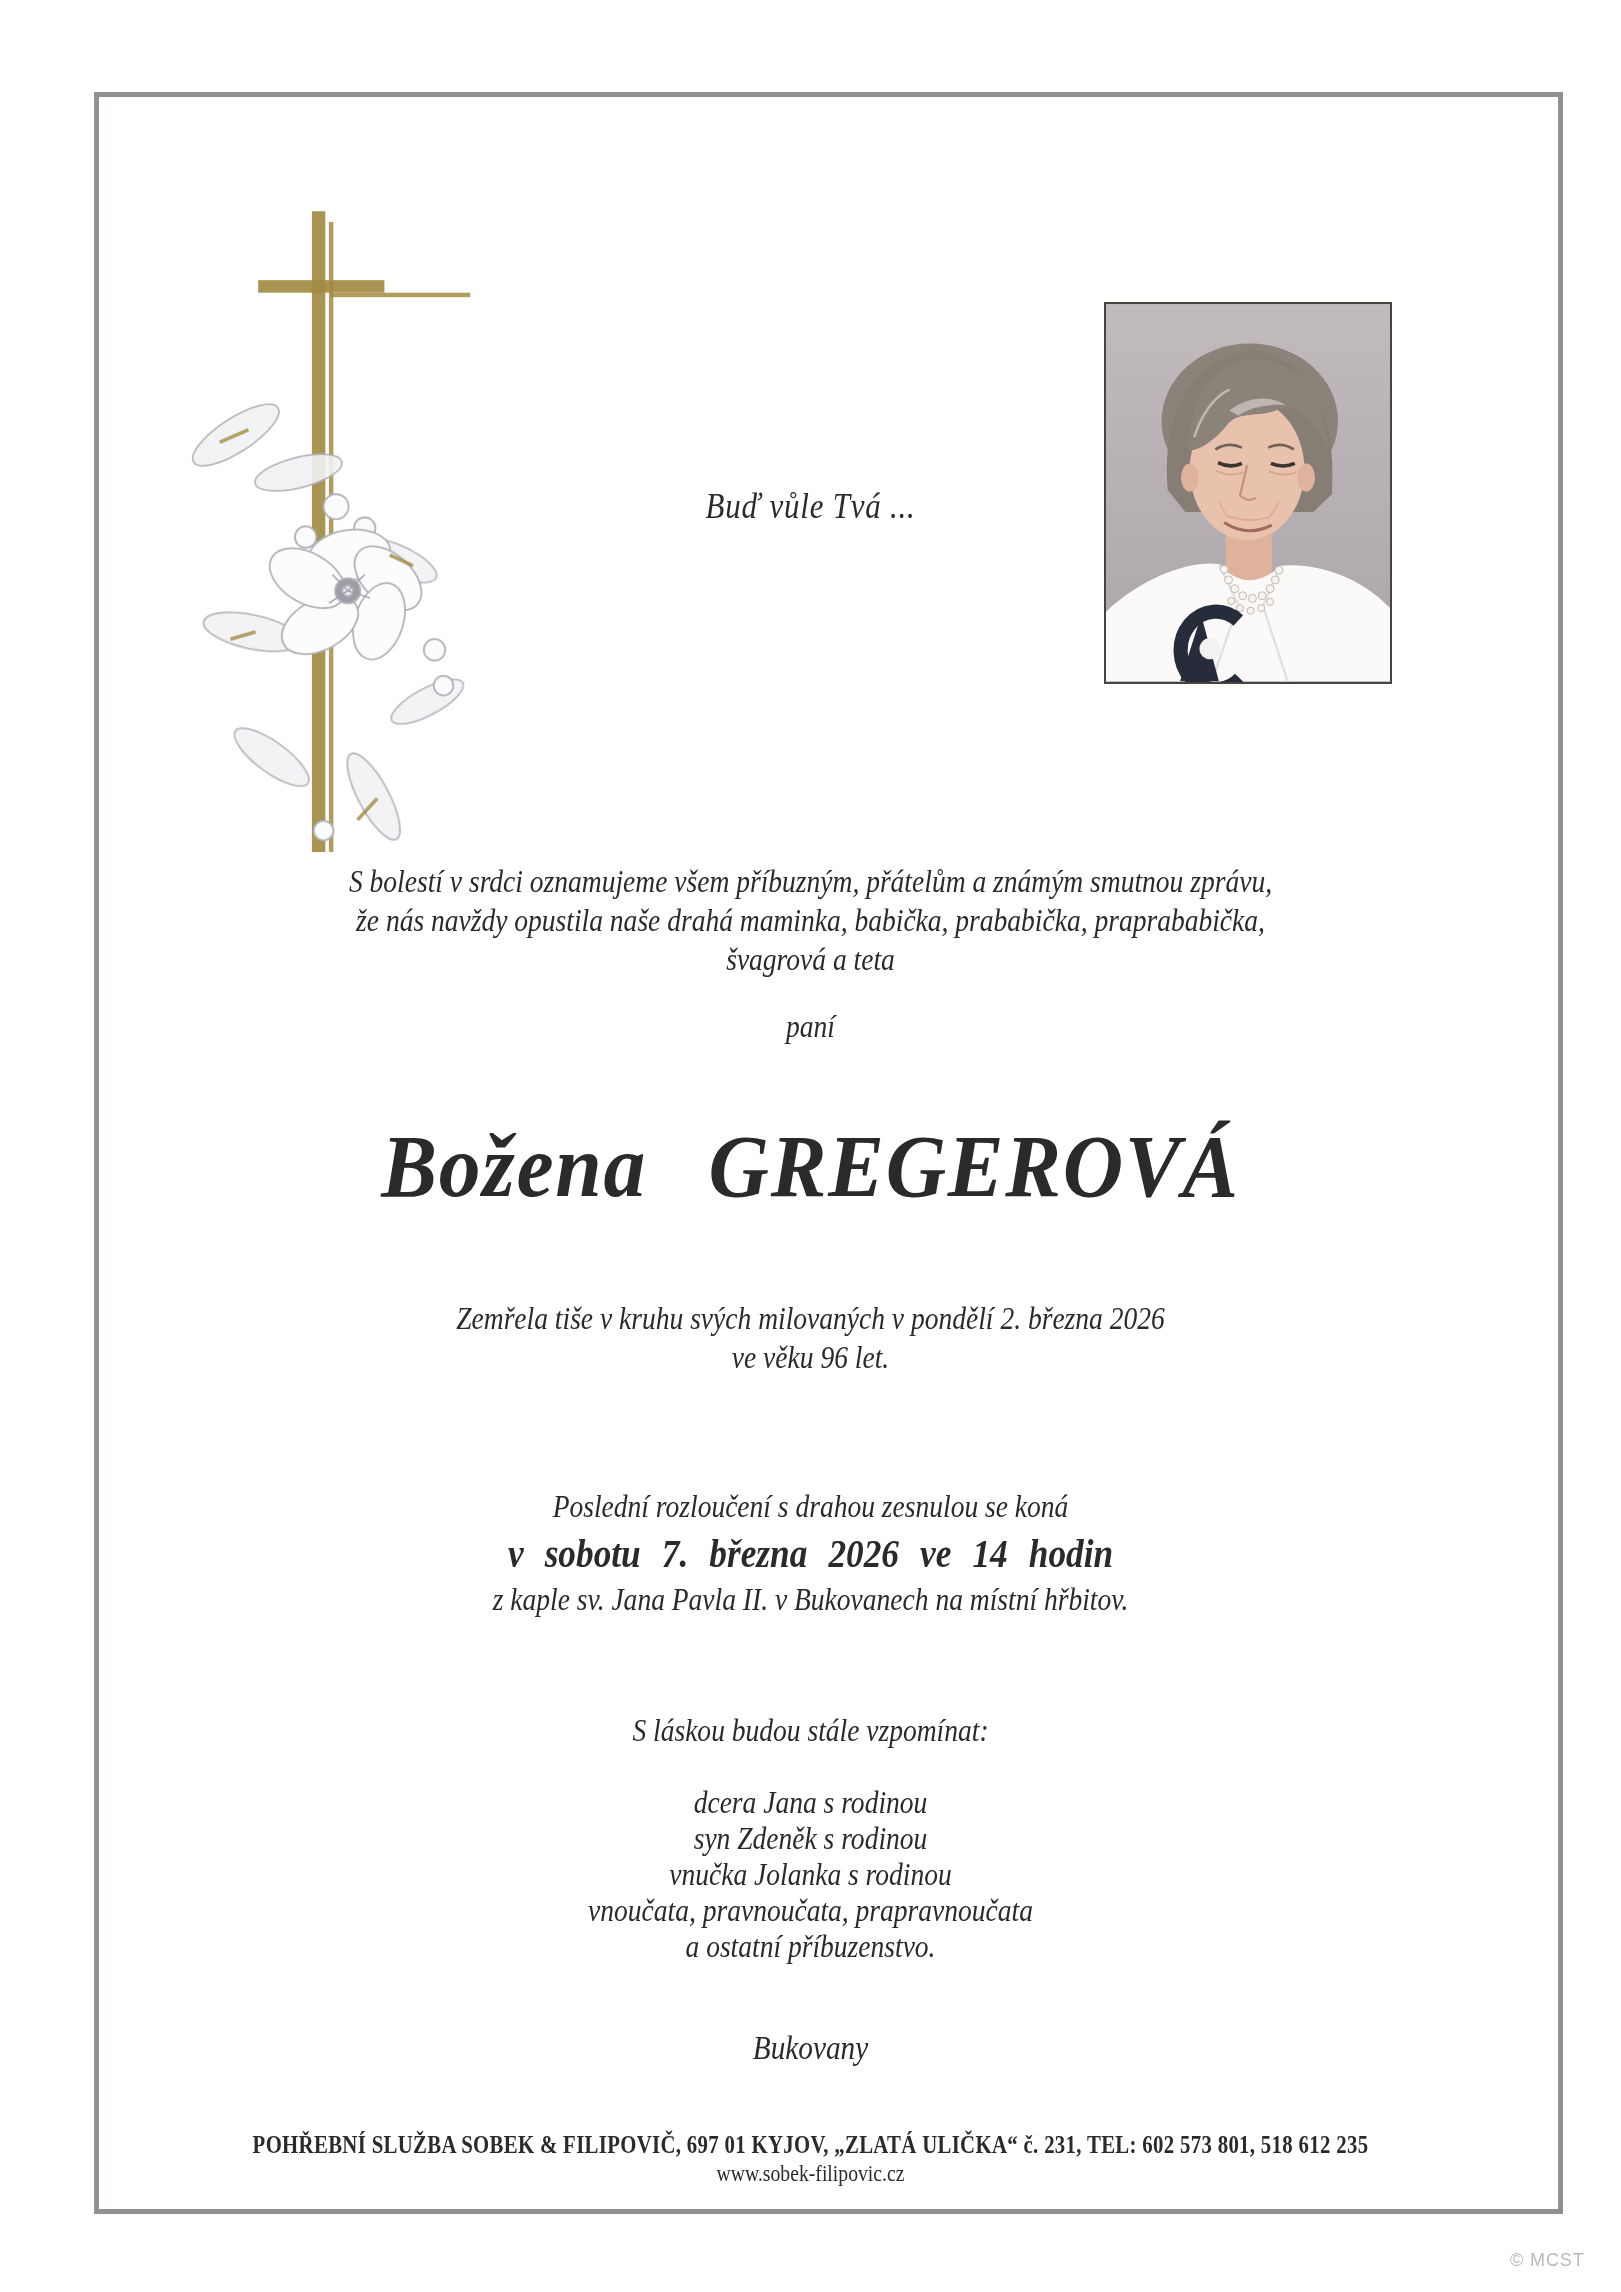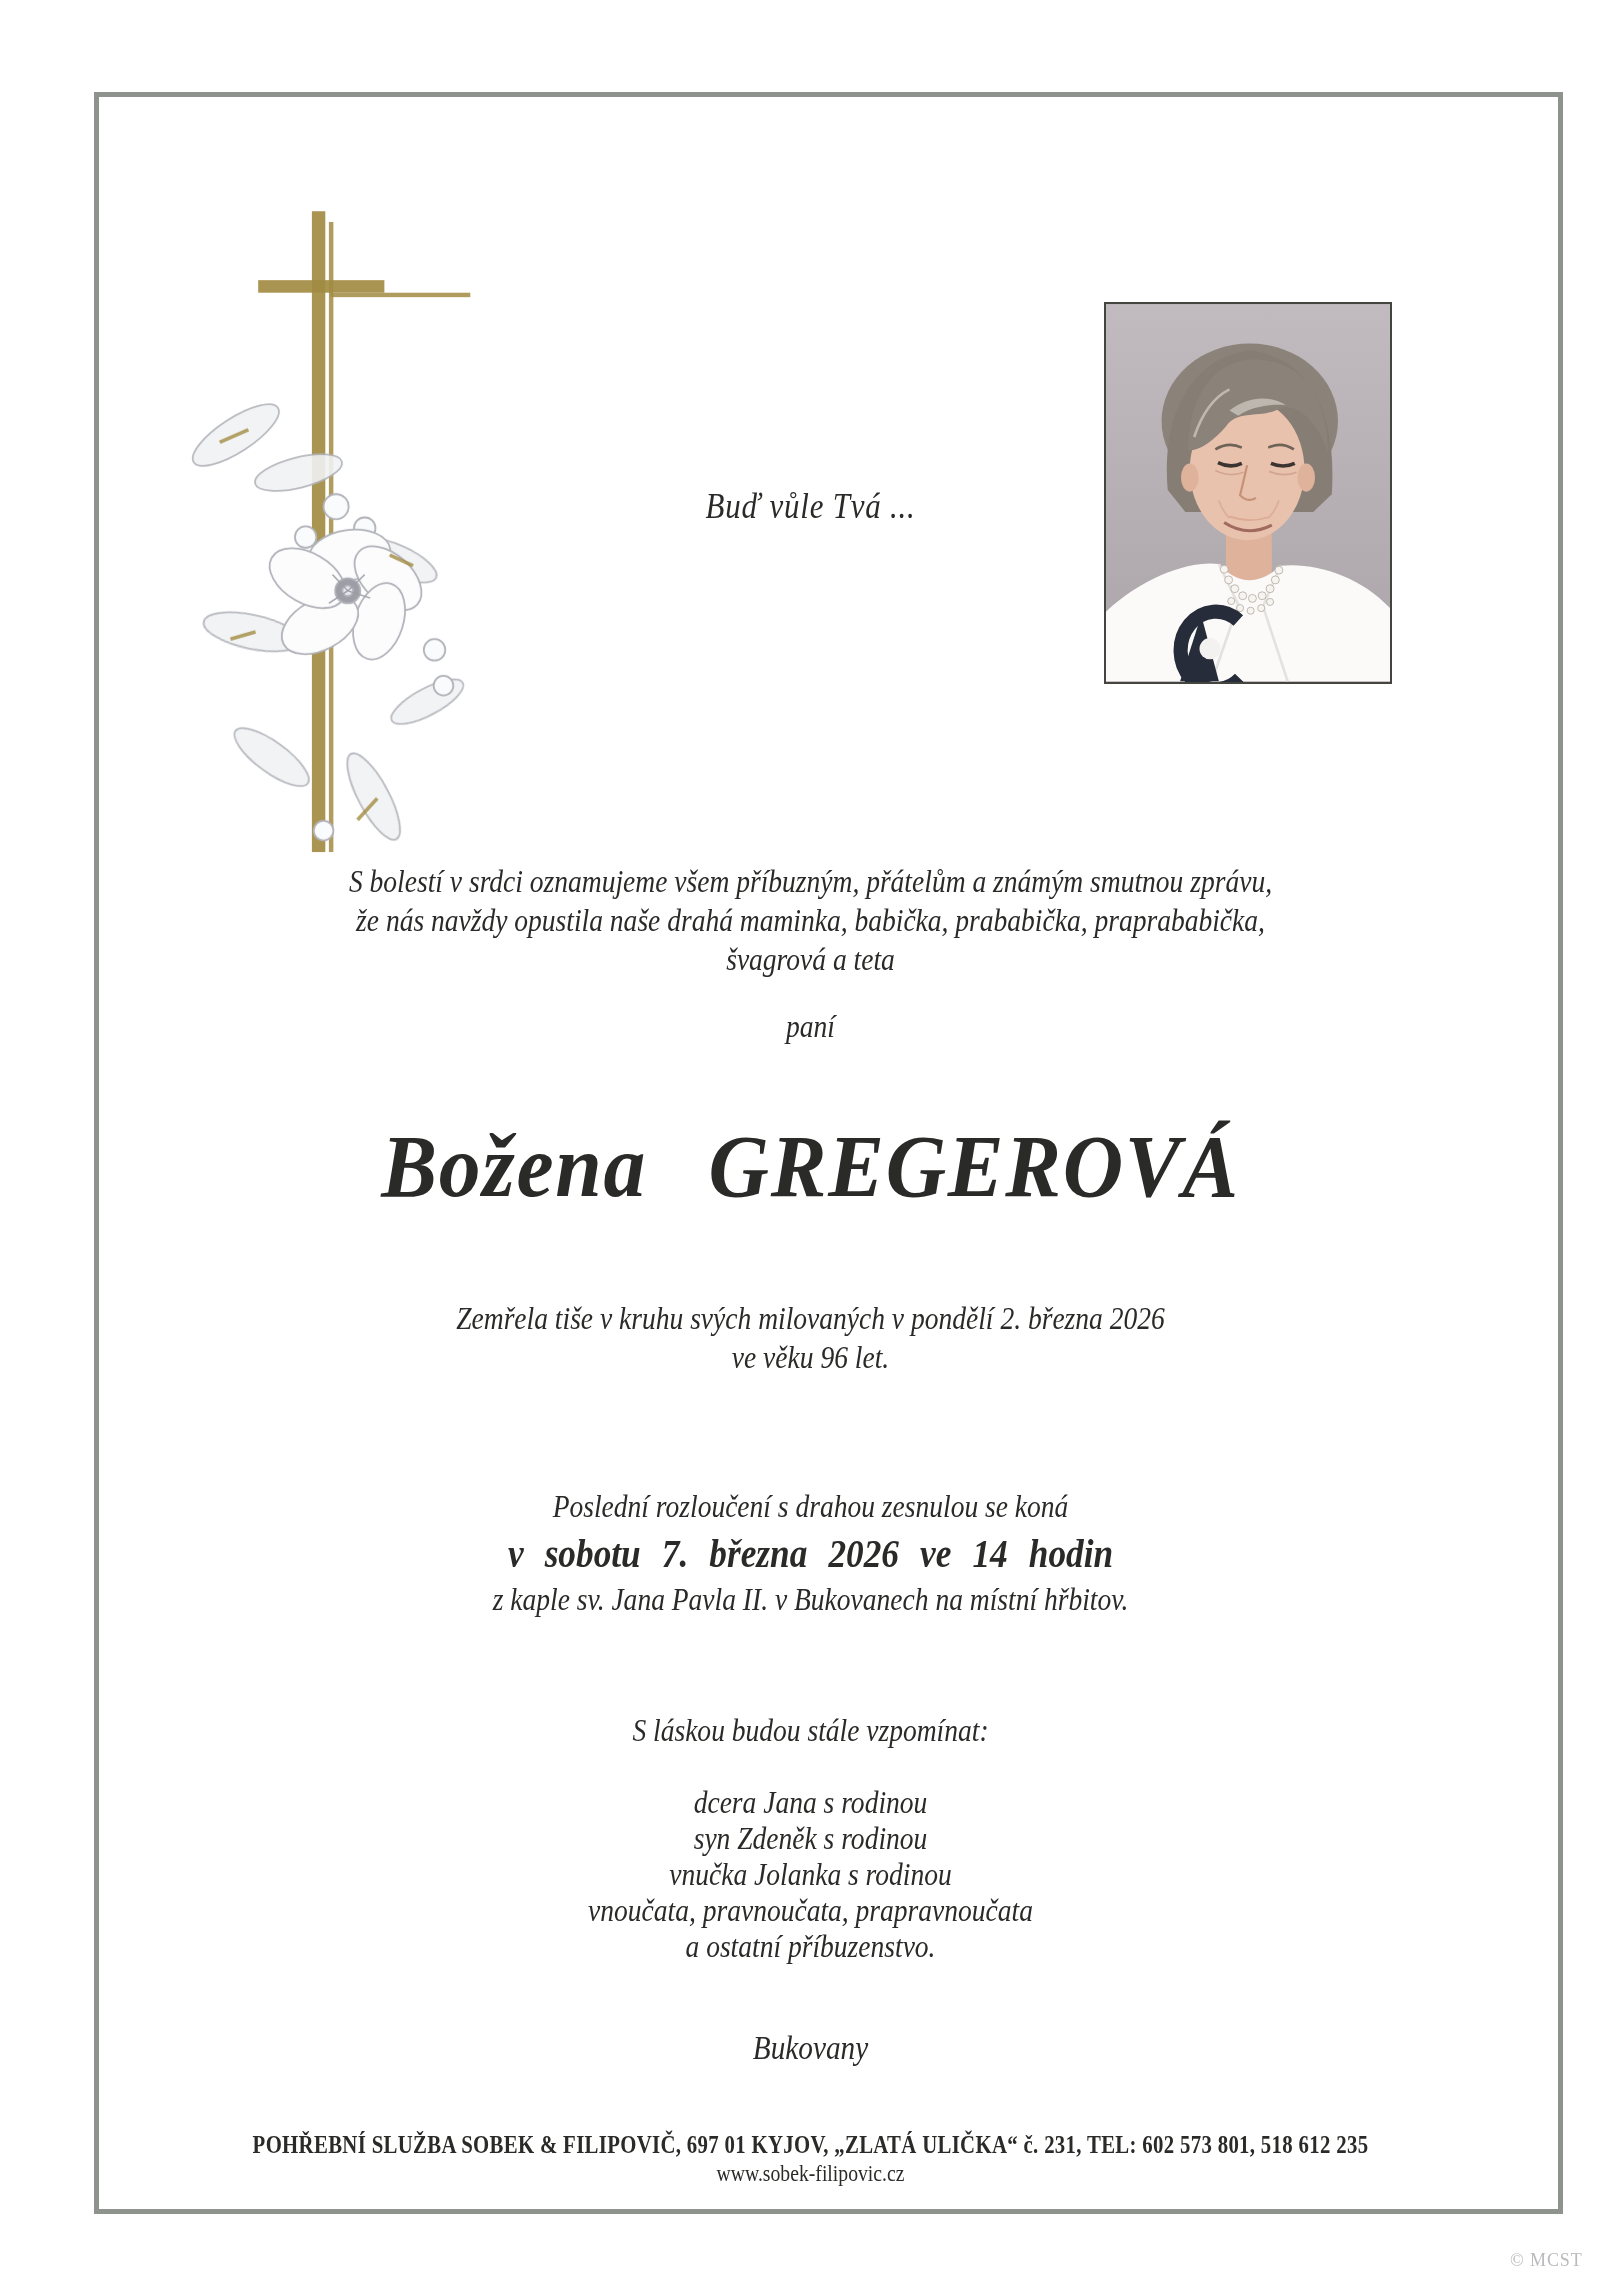--- a/index.html
+++ b/index.html
@@ -54,21 +54,21 @@
   }
   .photo{
     position:absolute;left:1104px;top:302px;
     width:288px;height:382px;
     border:2.7px solid var(--photo-border,#45453f);
     background:#b9b3b7;
   }
   .photo svg{display:block;width:100%;height:100%;}
   .watermark{
     position:absolute;left:1510px;top:2250px;
-    font-family:Liberation Serif, serif;
+    font-family:Liberation Sans, sans-serif;
     font-size:18px;color:var(--watermark-gray,#b9babc);
     letter-spacing:0.9px;
   }
 </style>
 </head>
 <body>
 
 <div class="page">
 
   <div class="frame"></div>

